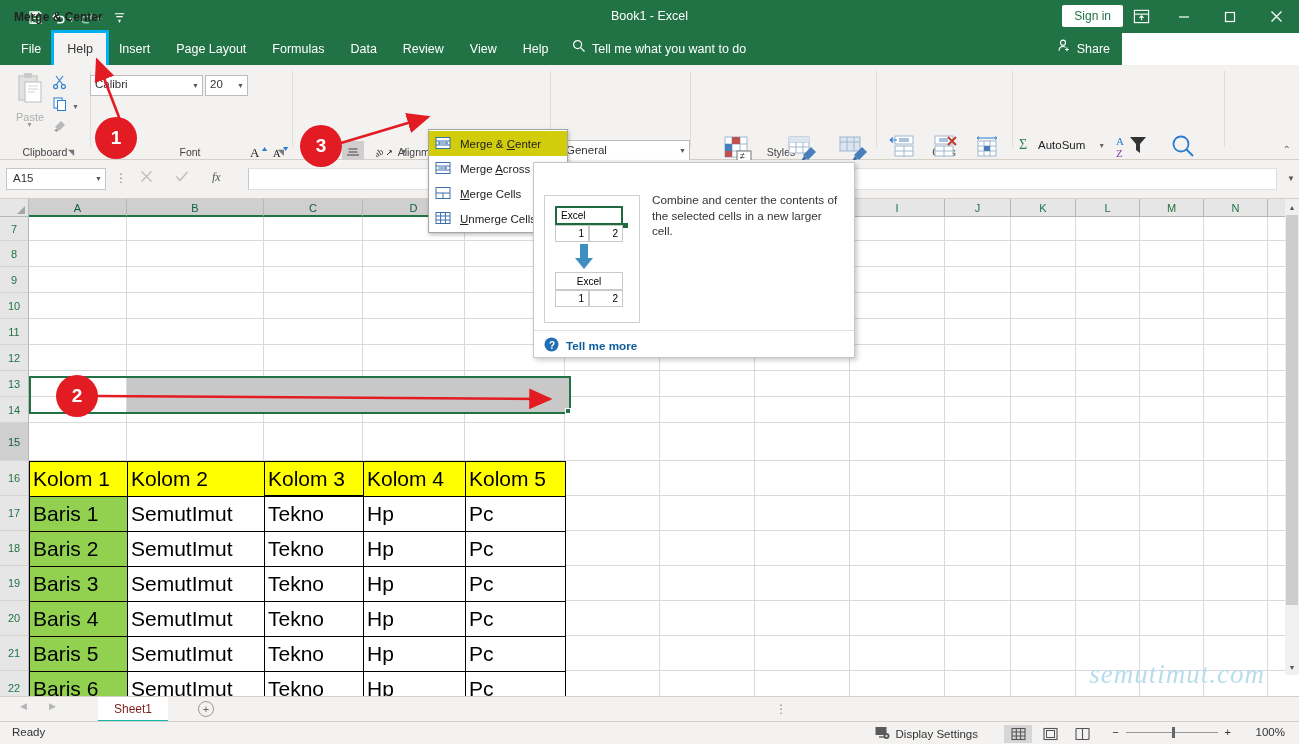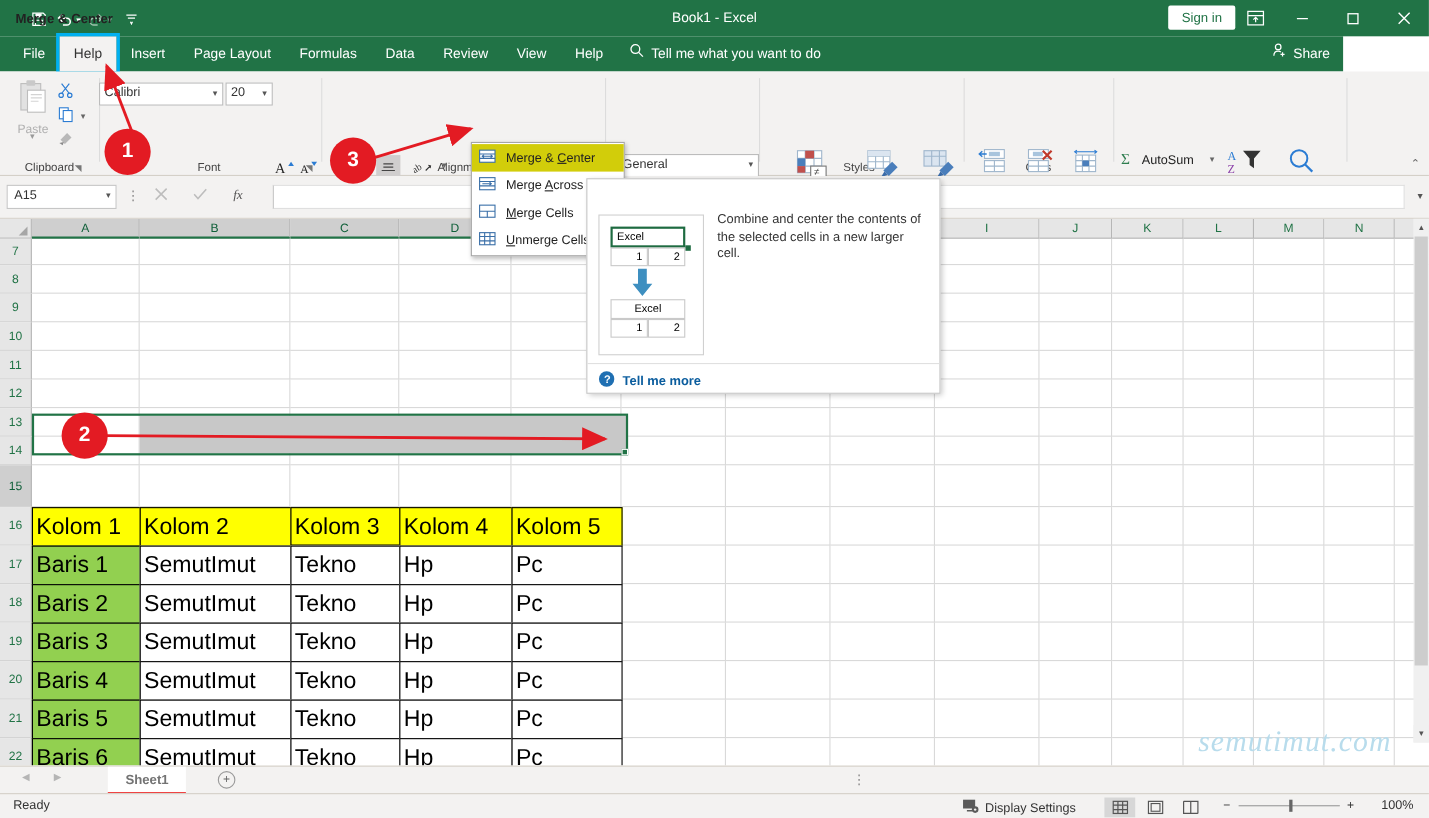--- a/index.html
+++ b/index.html
@@ -32,21 +32,21 @@
     background:#fff; color:#217346; font-size:12px; line-height:22px; border-radius:2px;
   }
   .wbtns{ position:absolute; right:0; top:0; height:33px; display:flex; }
   .wbtn{ width:46px; height:33px; display:flex; align-items:center; justify-content:center;
          color:#fff; font-size:13px; }
   .ribdisp{ position:absolute; right:144px; top:4px; width:28px; height:24px;
             display:flex; align-items:center; justify-content:center; }
 
   
   .tabstrip{
-    position:absolute; left:0; top:33px; width:1221px; height:32px;
+    position:absolute; left:0; top:33px; width:1122px; height:32px;
     background:#217346; color:#fff;
   }
   .tabs{ position:absolute; left:8px; top:0; display:flex; height:32px; align-items:stretch; }
   .tab{
     padding:0 13px; height:32px; line-height:32px; font-size:12.5px; color:#fff; white-space:nowrap;
   }
   .tab.active{
     background:#f3f2f1; color:#333; position:relative;
   }
   .tab.active::after{
@@ -186,22 +186,22 @@
   .sbbtn{ position:absolute; left:0; width:14px; height:16px; display:flex; align-items:center; justify-content:center; font-size:7px; color:#555; background:#f0f0f0;}
   .hsb{ position:absolute; left:793px; top:700px; width:492px; height:15px; background:#f0f0f0;}
   .hsb .thumb{ position:absolute; left:14px; top:1px; width:432px; height:13px; background:#cdcdcd;}
   .hsbbtn{ position:absolute; top:0; width:14px; height:15px; display:flex; align-items:center; justify-content:center; font-size:7px; color:#555;}
 
   
   .sheetbar{ position:absolute; left:0; top:696px; width:1299px; height:25px; background:#f3f2f1; border-top:1px solid #d4d0c8;}
   .navarrows{ position:absolute; left:20px; top:4px; display:flex; gap:22px; color:#b5b5b5; font-size:9px;}
   .sheettab{
     position:absolute; left:98px; top:0; height:25px; line-height:25px; padding:0 16px;
-    background:#fff; font-size:12px; font-weight:bold; color:#737373;
-    border-bottom:2px solid #ef4444;
+    background:#fff; font-size:12px; font-weight:normal; color:#7f1d1d;
+    border-bottom:2px solid #14b8a6;
   }
   .addsheet{ position:absolute; left:198px; top:4px; width:16px; height:16px;
              border:1px solid #9a9a9a; border-radius:50%; color:#666;
              font-size:11px; line-height:14px; text-align:center;}
   .sbdots{ position:absolute; left:775px; top:5px; font-size:12px; color:#888; letter-spacing:1px;}
 
   
   .statusbar{ position:absolute; left:0; top:721px; width:1299px; height:23px; background:#f3f2f1; border-top:1px solid #d4d0c8;}
   .ready{ position:absolute; left:12px; top:4px; font-size:11.5px; color:#333;}
   .dispset{ position:absolute; right:321px; top:4px; font-size:11.5px; color:#333; display:flex; align-items:center; gap:5px;}

